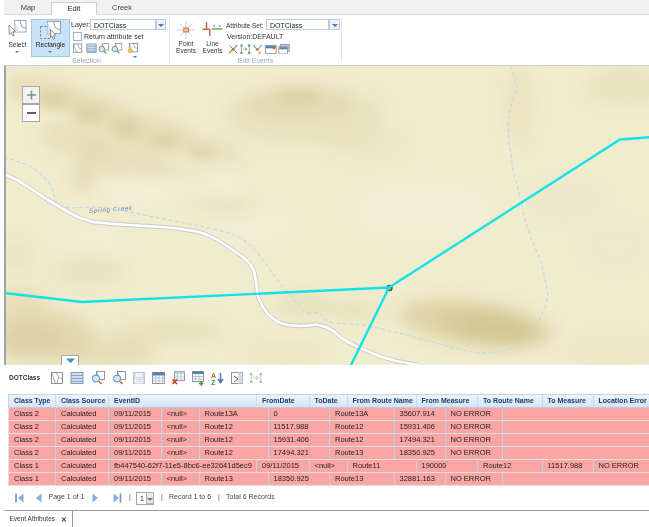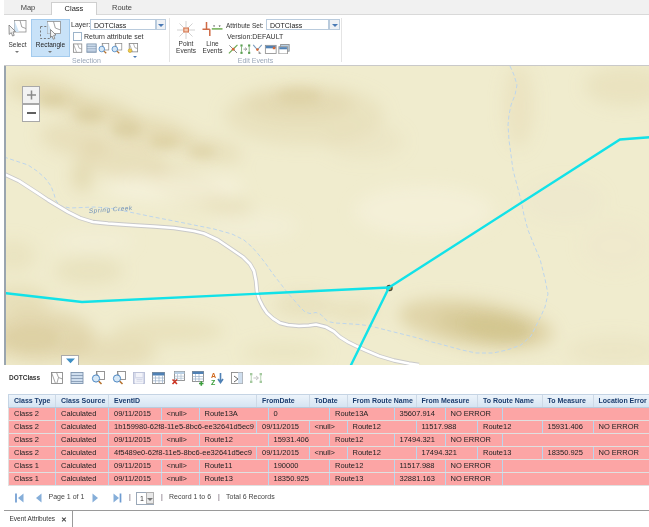--- a/index.html
+++ b/index.html
@@ -33,22 +33,22 @@
 
 #pager{position:absolute;left:0;top:488px;width:649px;height:20px;font-size:7px;color:#444;}
 #pager span{position:absolute;top:5px;}
 
 #botbar{position:absolute;left:0;top:510px;width:649px;height:17px;background:#fff;border-top:1px solid #9a9a9a;}
 #bottab{position:absolute;left:0;top:0;width:69px;height:17px;border-right:1px solid #9a9a9a;font-size:6.5px;color:#333;}
 </style></head><body>
 <div id="app">
   <div id="tabbar">
     <div class="tab" style="left:10px;width:28px;">Map</div>
-    <div class="tab" id="tab-edit">Class</div>
-    <div class="tab" style="left:103px;width:30px;">Route</div>
+    <div class="tab" id="tab-edit">Edit</div>
+    <div class="tab" style="left:103px;width:30px;">Creek</div>
   </div>
   <div id="ribbon">
 
     <svg style="position:absolute;left:4px;top:5px;" width="19" height="19" viewBox="0 0 19 19">
       <rect x="6.5" y="0.5" width="11.5" height="11.5" fill="#fff" stroke="#909090" stroke-width="0.8"></rect>
       <path d="M6.5 0.5 L11 12 L6.5 12 Z" fill="#cfe4f5"></path>
       <path d="M12 0.5 L13.8 7 L18 8.5" stroke="#8c8c8c" fill="none" stroke-width="0.8"></path>
       <path d="M1 5 L7.5 11.5 L5 11.9 L6.2 15.4 L4.5 16 L3.3 12.6 L1.2 14.4 Z" fill="#f2f2f2" stroke="#777" stroke-width="0.8"></path>
     </svg>
     <div class="btnlabel" style="position:absolute;left:1px;top:25.5px;width:25px;">Select</div>
@@ -339,21 +339,20 @@
         <div style="width:38px;">&lt;null&gt;</div>
         <div style="width:69px;">Route13A</div>
         <div style="width:61.5px;">0</div>
         <div style="width:64.5px;">Route13A</div>
         <div style="width:51px;">35607.914</div>
         <div style="width:57.5px;">NO ERROR</div>
       </div>
     <div class="grow">
         <div style="width:47px;">Class 2</div>
         <div style="width:53px;">Calculated</div>
-        <div style="width:148px;">1b159980-62f8-11e5-8bc6-ee32641d5ec9</div>
         <div style="width:52.5px;">09/11/2015</div>
         <div style="width:38px;">&lt;null&gt;</div>
         <div style="width:69px;">Route12</div>
         <div style="width:61.5px;">11517.988</div>
         <div style="width:64.5px;">Route12</div>
         <div style="width:51px;">15931.406</div>
         <div style="width:57.5px;">NO ERROR</div>
       </div>
     <div class="grow">
         <div style="width:47px;">Class 2</div>
@@ -362,32 +361,32 @@
         <div style="width:38px;">&lt;null&gt;</div>
         <div style="width:69px;">Route12</div>
         <div style="width:61.5px;">15931.406</div>
         <div style="width:64.5px;">Route12</div>
         <div style="width:51px;">17494.321</div>
         <div style="width:57.5px;">NO ERROR</div>
       </div>
     <div class="grow">
         <div style="width:47px;">Class 2</div>
         <div style="width:53px;">Calculated</div>
-        <div style="width:148px;">4f5489e0-62f8-11e5-8bc6-ee32641d5ec9</div>
         <div style="width:52.5px;">09/11/2015</div>
         <div style="width:38px;">&lt;null&gt;</div>
         <div style="width:69px;">Route12</div>
         <div style="width:61.5px;">17494.321</div>
         <div style="width:64.5px;">Route13</div>
         <div style="width:51px;">18350.925</div>
         <div style="width:57.5px;">NO ERROR</div>
       </div>
     <div class="grow">
         <div style="width:47px;">Class 1</div>
         <div style="width:53px;">Calculated</div>
+        <div style="width:148px;">fb447540-62f7-11e5-8bc6-ee32641d5ec9</div>
         <div style="width:52.5px;">09/11/2015</div>
         <div style="width:38px;">&lt;null&gt;</div>
         <div style="width:69px;">Route11</div>
         <div style="width:61.5px;">190000</div>
         <div style="width:64.5px;">Route12</div>
         <div style="width:51px;">11517.988</div>
         <div style="width:57.5px;">NO ERROR</div>
       </div>
     <div class="grow">
         <div style="width:47px;">Class 1</div>

